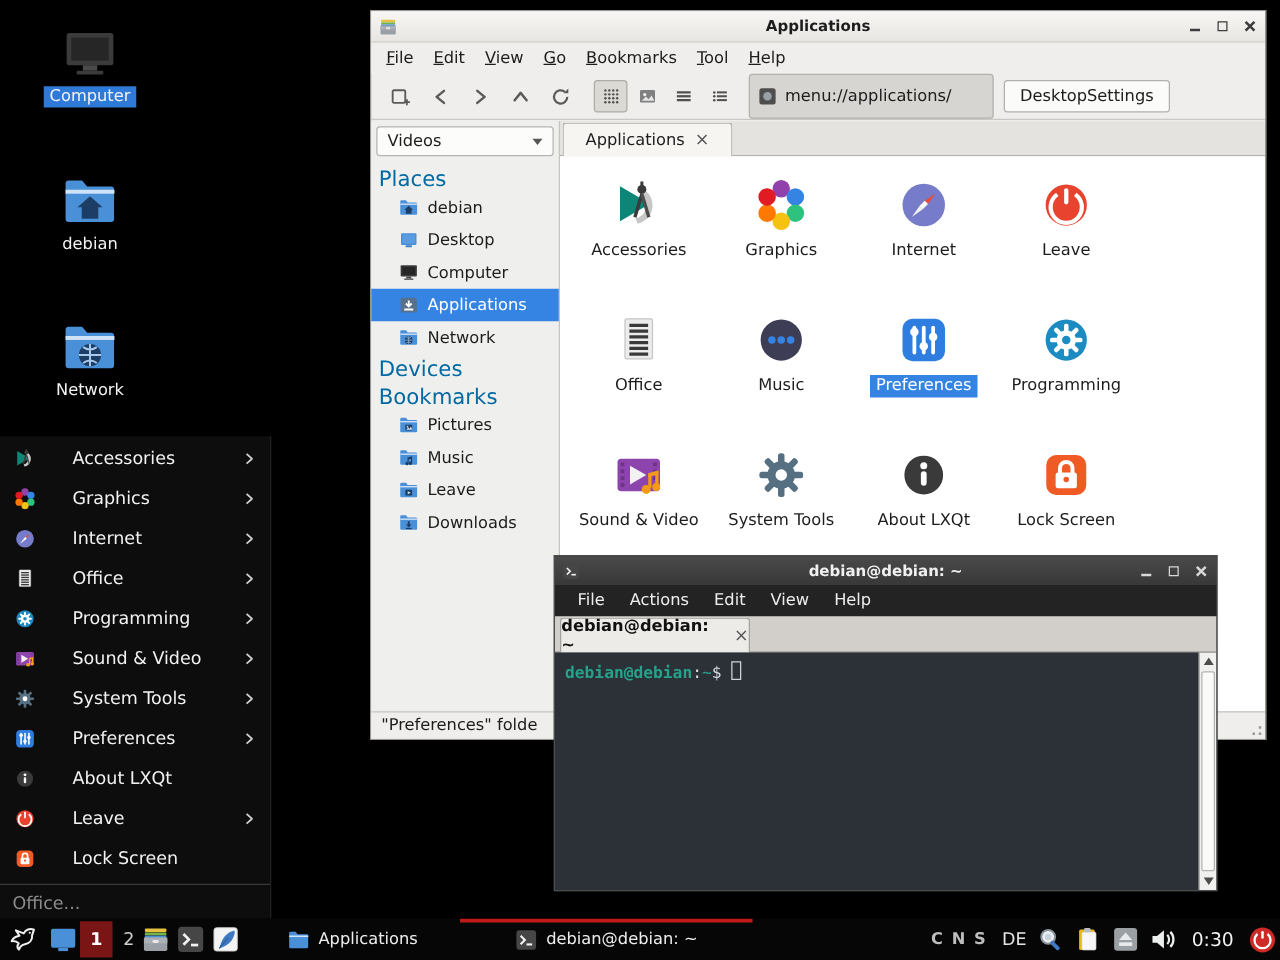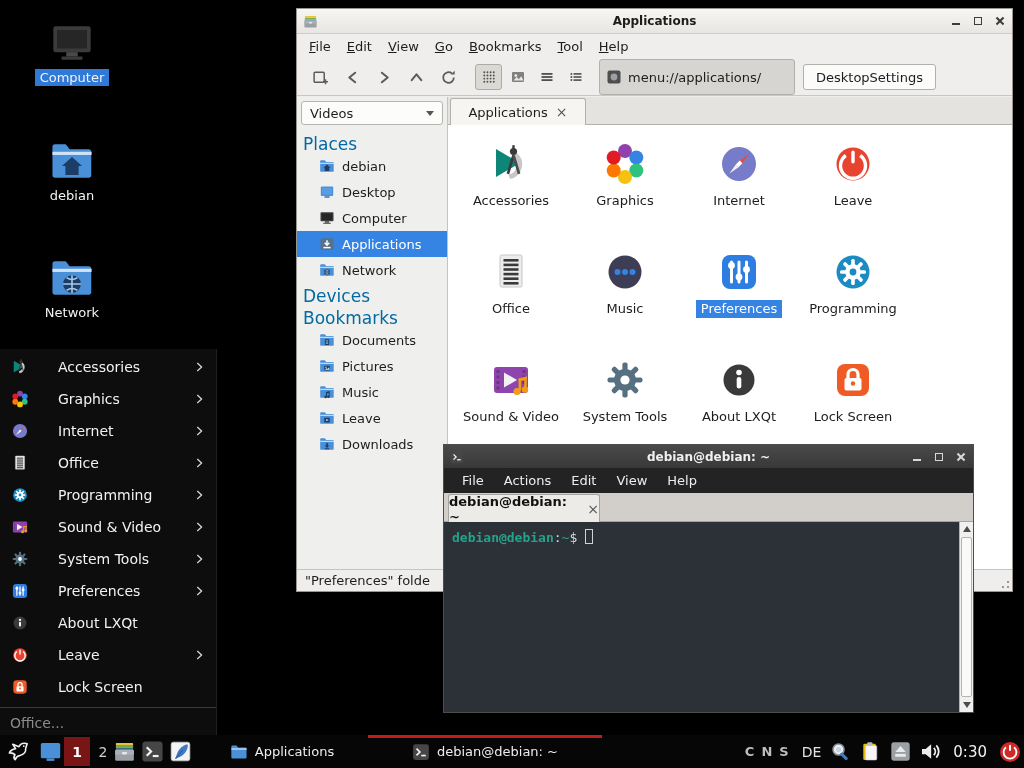--- a/index.html
+++ b/index.html
@@ -348,31 +348,20 @@
                 <path d="M1.2 4 V3.1 q0-.9.9-.9 h3.7 l1.4 1.7 h6.6 q.9 0 .9.9 v8.1 q0 .9-.9.9 H2.1 q-.9 0-.9-.9z" fill="#4a90d9"></path>
                 <rect x="1.2" y="4.8" width="13.6" height="1.1" fill="#cfe2f7"></rect>
                 <circle cx="8" cy="10.1" r="3.1" fill="#1c3e66"></circle>
                 <path d="M4.9 10.1 h6.2 M8 7 v6.2 M6.1 7.9 q1.9 1.3 3.8 0 M6.1 12.3 q1.9-1.3 3.8 0" stroke="#a8c8ec" stroke-width="0.55" fill="none"></path>
               </svg>
             </span>
             <span>Network</span>
           </div>
           <div class="sb-header">Devices</div>
           <div class="sb-header">Bookmarks</div>
-          <div class="sb-item">
-            <span class="icn" style="width: 16px; height: 16px;">
-              <svg viewBox="0 0 16 16">
-                <path d="M1.2 4 V3.1 q0-.9.9-.9 h3.7 l1.4 1.7 h6.6 q.9 0 .9.9 v8.1 q0 .9-.9.9 H2.1 q-.9 0-.9-.9z" fill="#4a90d9"></path>
-                <rect x="1.2" y="4.8" width="13.6" height="1.1" fill="#cfe2f7"></rect>
-                <rect x="5.9" y="7.3" width="4.2" height="5.7" rx="0.4" fill="#1c3e66"></rect>
-                <path d="M6.8 8.8 h2.4 M6.8 10.1 h2.4 M6.8 11.4 h2.4" stroke="#cfe2f7" stroke-width="0.6"></path>
-              </svg>
-            </span>
-            <span>Documents</span>
-          </div>
           <div class="sb-item">
             <span class="icn" style="width: 16px; height: 16px;">
               <svg viewBox="0 0 16 16">
                 <path d="M1.2 4 V3.1 q0-.9.9-.9 h3.7 l1.4 1.7 h6.6 q.9 0 .9.9 v8.1 q0 .9-.9.9 H2.1 q-.9 0-.9-.9z" fill="#4a90d9"></path>
                 <rect x="1.2" y="4.8" width="13.6" height="1.1" fill="#cfe2f7"></rect>
                 <rect x="5.3" y="7.8" width="5.4" height="4.6" rx="0.4" fill="#1c3e66"></rect>
                 <circle cx="7" cy="9.3" r="0.7" fill="#cfe2f7"></circle>
                 <path d="M5.9 11.7 l1.7-1.7 1 1 1.1-1.8 1.1 2.5z" fill="#cfe2f7"></path>
               </svg>
             </span>

